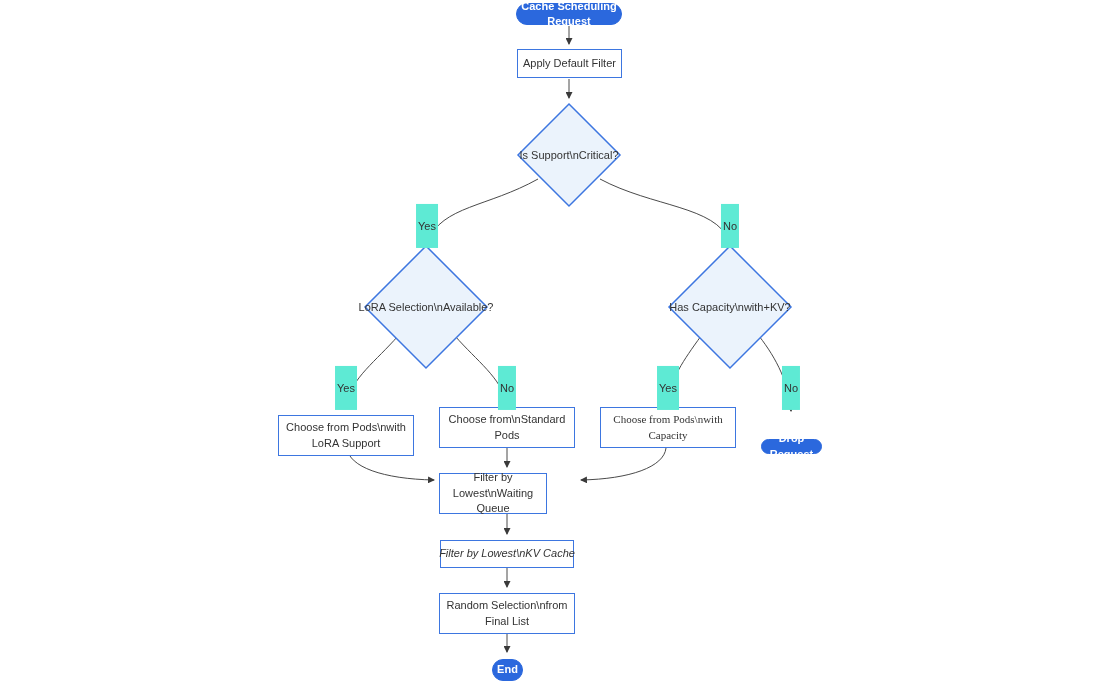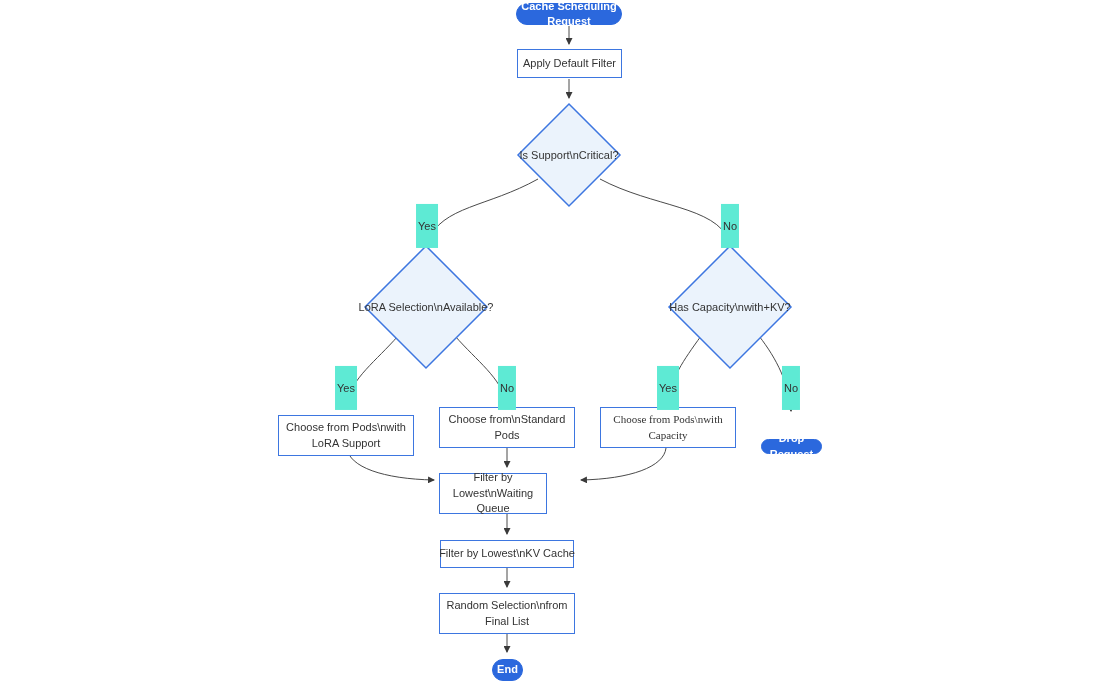--- a/index.html
+++ b/index.html
@@ -42,21 +42,21 @@
     padding: 0 4px;
   }
   .diamond-label {
     position: absolute;
     transform: translate(-50%, -50%);
     white-space: nowrap;
     font-size: 11px;
     color: #333333;
     text-align: center;
   }
-  .nowrap { white-space: nowrap; padding: 2px 0; }
+  .nowrap { white-space: nowrap; padding: 2px 0; font-style: italic; }
   .edge-label {
     position: absolute;
     transform: translate(-50%, -50%);
     background: #5eead4;
     color: #333333;
     font-size: 11px;
     line-height: 1.1;
     padding: 16px 2px;
   }
 </style>

